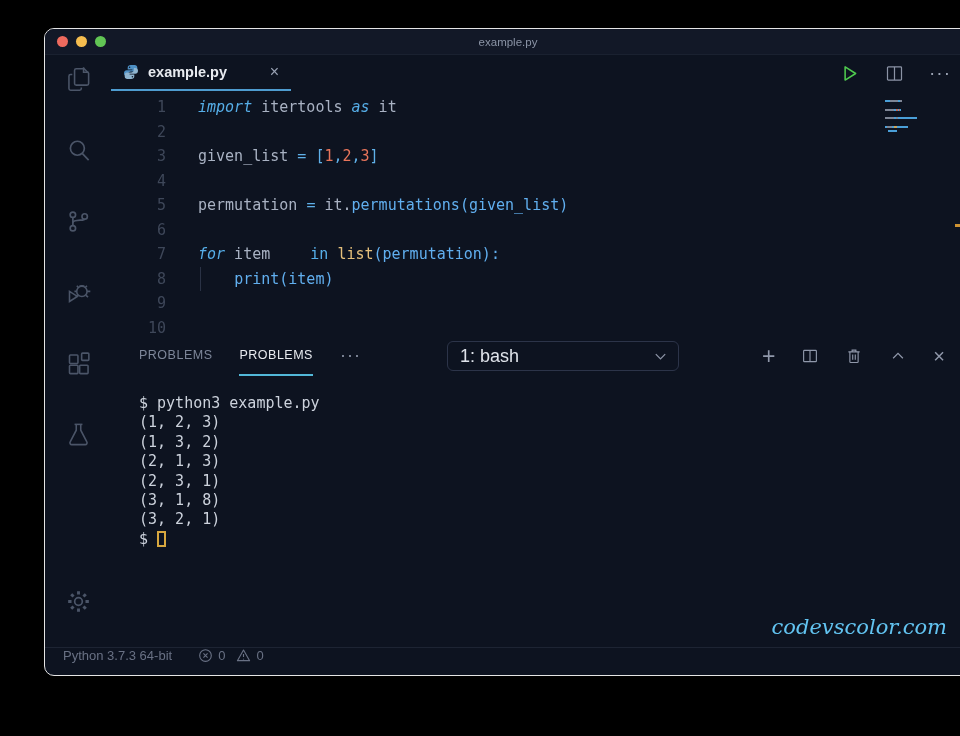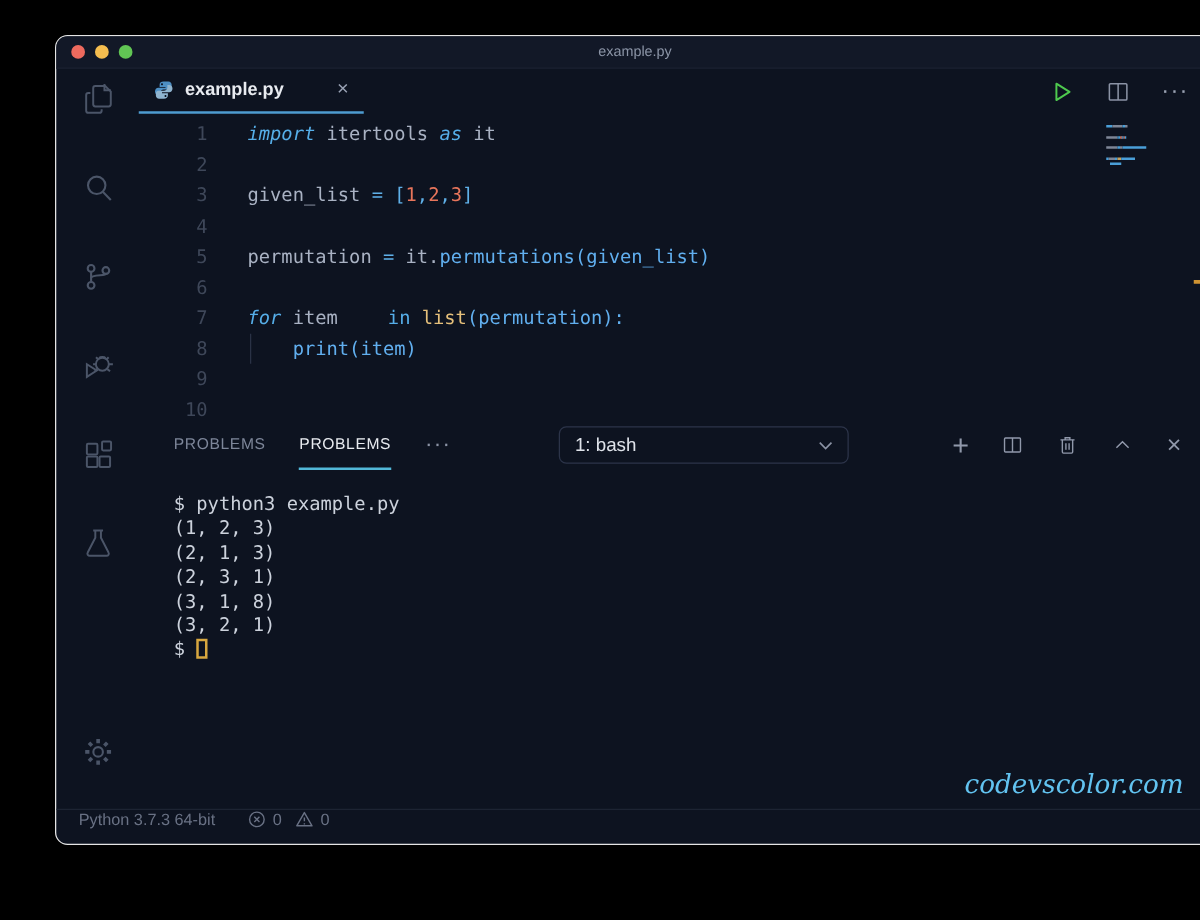--- a/index.html
+++ b/index.html
@@ -72,21 +72,21 @@
   
   .panel-header { height:40px; flex:0 0 40px; display:flex; align-items:center;
     padding-left:28px; }
   .panel-tab { height:100%; display:flex; align-items:center; font-size:12.5px;
     letter-spacing:.5px; color:#7d8699; border-bottom:2px solid transparent;
     margin-right:27px; }
   .panel-tab.active { color:#e8ebf0; border-bottom-color:#52b8d8; }
   .panel-ellipsis { color:#8b93a5; font-size:18px; letter-spacing:1px; margin-right:0; }
   .term-dd { margin-left:86px; width:232px; height:30px; border:1px solid #2c3449;
     border-radius:6px; display:flex; align-items:center; justify-content:space-between;
-    padding:0 10px 0 12px; color:#dfe3ea; font-size:15px;text-align:right; }
+    padding:0 10px 0 12px; color:#dfe3ea; font-size:18px;text-align:right; }
   .term-dd svg { width:15px; height:15px; color:#8b93a5; }
   .panel-actions { margin-left:auto; display:flex; align-items:center; gap:26px;
     padding-right:26px; color:#9098aa; }
   .panel-actions svg { width:18px; height:18px; display:block; }
   .panel-actions .plus { font-size:23px; font-weight:300; line-height:1; }
   .panel-actions .xclose { font-size:20px; line-height:1; }
 
   
   .panel-body { flex:1; position:relative; font-family:"DejaVu Sans Mono", monospace;
     font-size:15px; color:#ccd2dc; padding:18px 17px 0 28px; }
@@ -294,20 +294,21 @@
             </svg>
           </span>
           <span class="xclose">×</span>
         </div>
       </div>
 
       <div class="panel-body">
         <div>
             <div class="term-line">$ python3 example.py</div>
             <div class="term-line">(1, 2, 3)</div>
+            <div class="term-line">(1, 3, 2)</div>
             <div class="term-line">(2, 1, 3)</div>
             <div class="term-line">(2, 3, 1)</div>
             <div class="term-line">(3, 1, 8)</div>
             <div class="term-line">(3, 2, 1)</div>
           </div>
         <div class="term-line"><span>$</span><span class="cursor"></span></div>
         <div class="watermark">codevscolor.com</div>
       </div>
     </div>
   </div>

